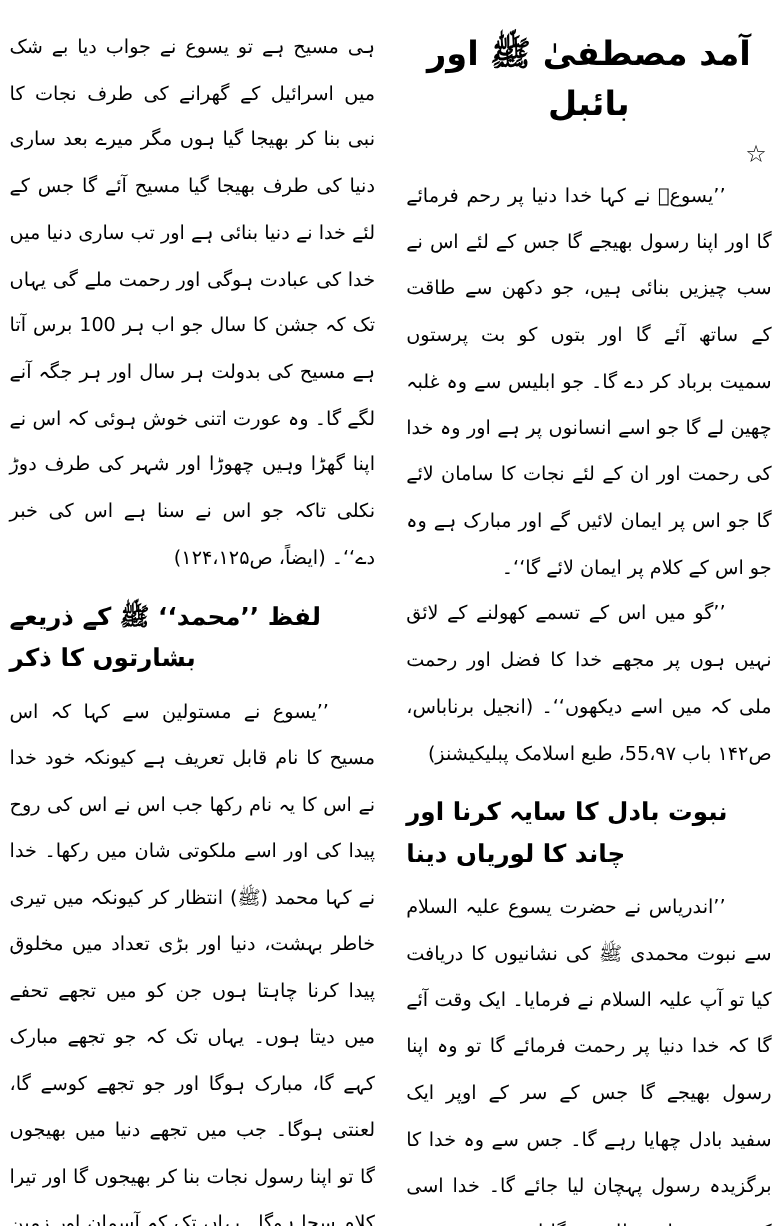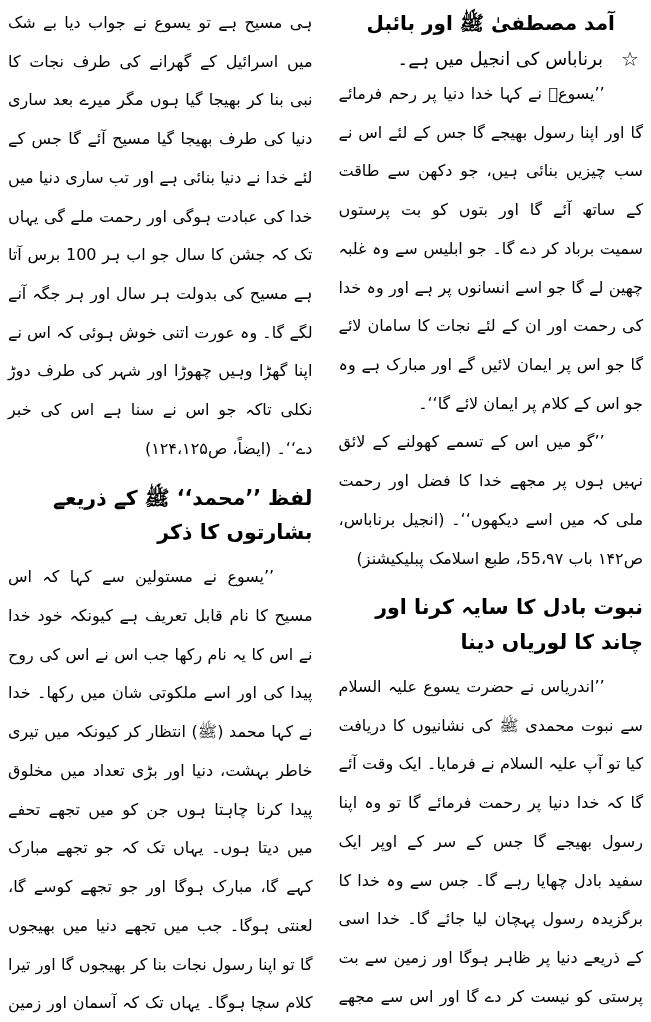--- a/index.html
+++ b/index.html
@@ -20,44 +20,45 @@
     width: 651px;
     height: 1022px;
     padding: 4px 8px 6px 8px;
     display: flex;
     flex-direction: row; 
     gap: 26px;
   }
   .column {
     flex: 1 1 0;
     min-width: 0;
+    margin-top: 16px;
   }
   .article-title {
-    font-size: 20px;
+    font-size: 28px;
     font-weight: bold;
     text-align: center;
     margin: 4px 0 10px 0;
     line-height: 1.5;
   }
   .star-line {
     display: flex;
     align-items: center;
     gap: 18px;
     font-size: 18px;
     margin: 0 4px 6px 4px;
     justify-content: flex-start;
   }
   .star-glyph {
     font-size: 20px;
     line-height: 1;
   }
   .section-heading {
     font-size: 20.5px;
     font-weight: bold;
-    text-align: right;
+    text-align: left;
     margin: 12px 0 8px 0;
     line-height: 1.7;
   }
   p.body-para {
     font-size: 16px;
     line-height: 2.42;
     text-align: justify;
     margin: 0;
   }
   p.indent {
@@ -67,21 +68,20 @@
 </head>
 <body>
 
 <div class="page">
 
   <div class="column">
     <h1 class="article-title">آمد مصطفیٰ ﷺ اور بائبل</h1>
 
     <div class="star-line">
       <span class="star-glyph">☆</span>
-      <span>برناباس کی انجیل میں ہے۔</span>
     </div>
 
     <p class="body-para indent">’’یسوعؑ نے کہا خدا دنیا پر رحم فرمائے گا اور اپنا رسول بھیجے گا جس کے لئے اس نے سب چیزیں بنائی ہیں، جو دکھن سے طاقت کے ساتھ آئے گا اور بتوں کو بت پرستوں سمیت برباد کر دے گا۔ جو ابلیس سے وہ غلبہ چھین لے گا جو اسے انسانوں پر ہے اور وہ خدا کی رحمت اور ان کے لئے نجات کا سامان لائے گا جو اس پر ایمان لائیں گے اور مبارک ہے وہ جو اس کے کلام پر ایمان لائے گا‘‘۔</p>
 
     <p class="body-para indent">’’گو میں اس کے تسمے کھولنے کے لائق نہیں ہوں پر مجھے خدا کا فضل اور رحمت ملی کہ میں اسے دیکھوں‘‘۔ (انجیل برناباس، ص۱۴۲ باب 55،۹۷، طبع اسلامک پبلیکیشنز)</p>
 
     <h2 class="section-heading">نبوت بادل کا سایہ کرنا اور چاند کا لوریاں دینا</h2>
 
     <p class="body-para indent">’’اندریاس نے حضرت یسوع علیہ السلام سے نبوت محمدی ﷺ کی نشانیوں کا دریافت کیا تو آپ علیہ السلام نے فرمایا۔ ایک وقت آئے گا کہ خدا دنیا پر رحمت فرمائے گا تو وہ اپنا رسول بھیجے گا جس کے سر کے اوپر ایک سفید بادل چھایا رہے گا۔ جس سے وہ خدا کا برگزیدہ رسول پہچان لیا جائے گا۔ خدا اسی کے ذریعے دنیا پر ظاہر ہوگا اور زمین سے بت پرستی کو نیست کر دے گا اور اس سے مجھے مسرت ہے کیونکہ اسی کے ذریعے میرا سچا ہونا معلوم ہوگا۔</p>
 

